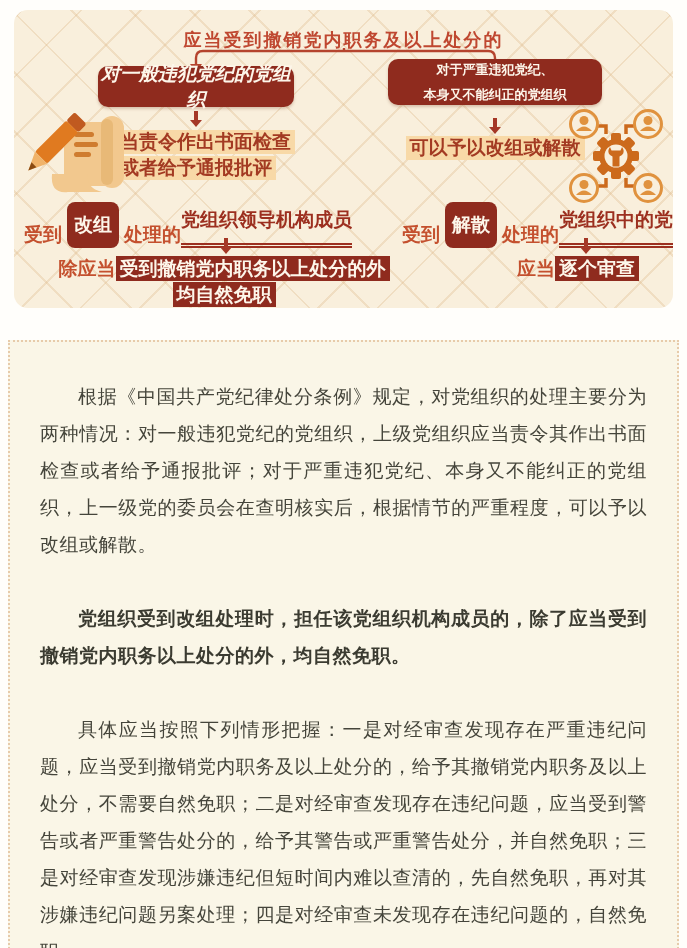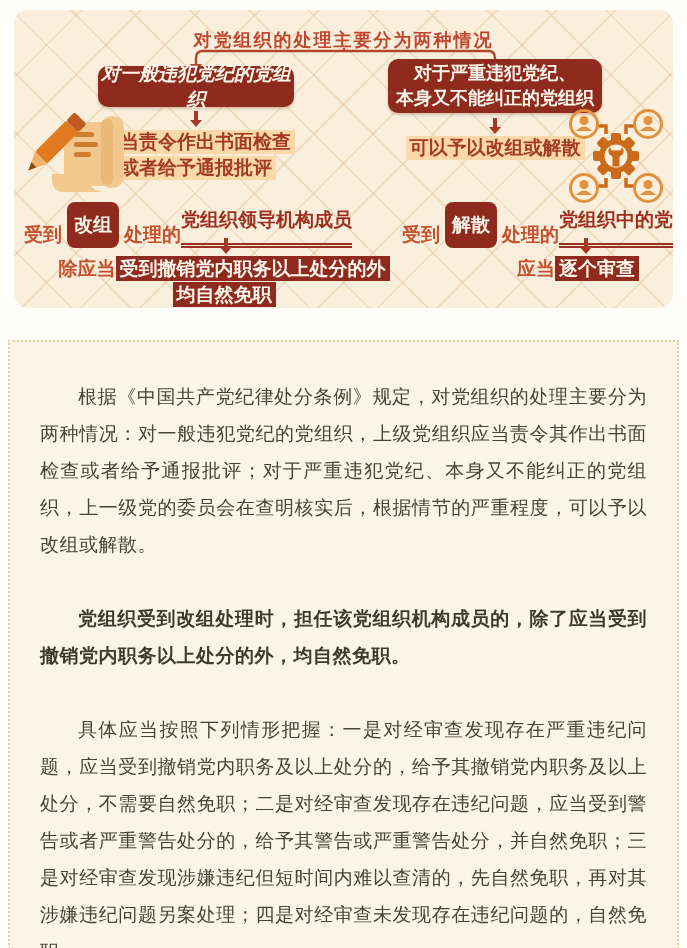--- a/index.html
+++ b/index.html
@@ -27,21 +27,21 @@
     letter-spacing: 2px;
   }
   .bracket-svg { position: absolute; left: 0; top: 0; }
   .cat-box {
     position: absolute; background: #8f2b1e; color: #fdf6ea;
     font-weight: 800; text-align: center; border-radius: 10px;
     display: flex; flex-direction: column; justify-content: center;
     box-shadow: 0 2px 3px rgba(120,60,30,.25);
   }
   .cat-left  { left: 84px;  top: 56px; width: 196px; height: 41px; font-size: 19px; font-style: italic; }
-  .cat-right { left: 374px; top: 49px; width: 214px; height: 54px; font-size: 18px; line-height: 25px; }
+  .cat-right { left: 374px; top: 49px; width: 214px; height: 46px; font-size: 13px; line-height: 25px; }
   .darr { position: absolute; width: 4px; height: 9px; background: #a53726; }
   .darr::after {
     content: ""; position: absolute; top: 9px; left: -4px;
     border: 6px solid transparent; border-top: 7px solid #a53726; border-bottom: none;
   }
   .action-wrap { position: absolute; text-align: center; }
   .action-wrap span.hl {
     display: inline-block; background: #f8d9a7; color: #a33a22;
     font-weight: 800; font-size: 19px; padding: 0 4px; line-height: 24px; margin-top: 2px;
   }
@@ -77,21 +77,21 @@
     margin-bottom: 37px;
   }
   .article p.bold { font-weight: 700; color: #3b3b31; }
   .article p:last-child { margin-bottom: 0; }
 </style>
 </head>
 <body>
 
 <div class="panel">
 
-  <div class="dg-title">对党组织的处理主要分为两种情况</div>
+  <div class="dg-title">应当受到撤销党内职务及以上处分的</div>
 
   <svg class="bracket-svg" width="659" height="80" viewBox="0 0 659 80">
     <path d="M330 38 L330 41" stroke="#b5442e" stroke-width="2.4" fill="none"></path>
     <path d="M182 56 L182 48 Q182 41 189 41 L474 41 Q481 41 481 48 L481 56" stroke="#b5442e" stroke-width="2.4" fill="none"></path>
     <polygon points="176,54 188,54 182,63" fill="#b5442e"></polygon>
     <polygon points="475,54 487,54 481,63" fill="#b5442e"></polygon>
   </svg>
 
   <div class="cat-box cat-left">
     <span>对一般违犯党纪的党组织</span>

